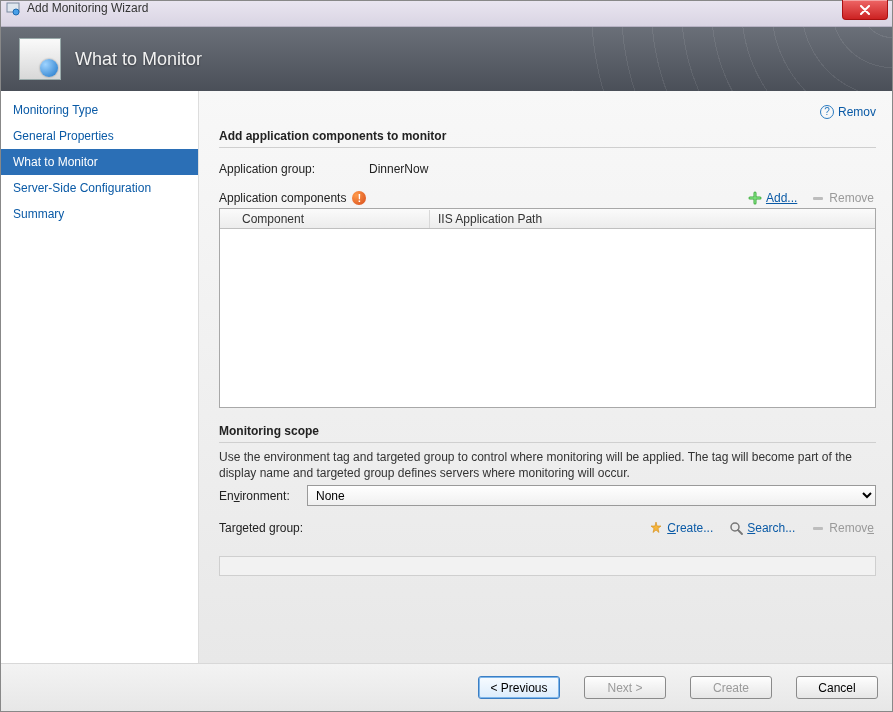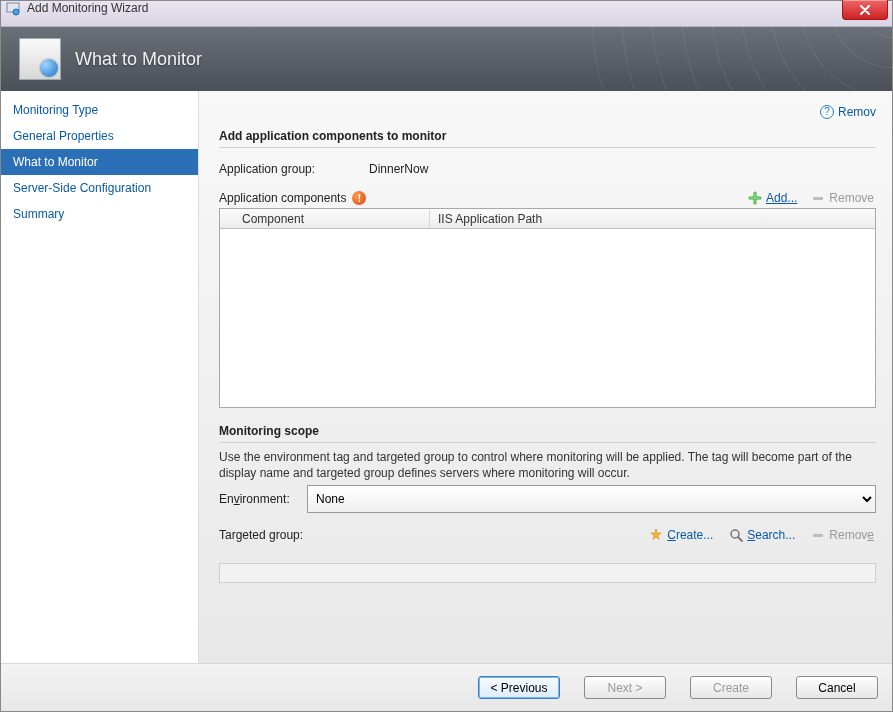--- a/index.html
+++ b/index.html
@@ -207,21 +207,21 @@
     line-height:1.35;
     margin-bottom: 4px;
   }
   .env-row {
     display:flex; align-items:center; gap:8px;
     margin-bottom: 14px;
   }
   .env-row .lbl2 { width: 80px; }
   .env-select {
     flex:1;
-    height: 28px;
+    height: 21px;
     border: 1px solid #9a9a9a;
     background: linear-gradient(#fff,#f0f0f0);
     padding: 1px 4px;
     font-family:inherit; font-size:12px;
   }
   .tg-row {
     display:flex; align-items:center;
     margin-bottom:20px;
   }
   .tg-row .lbl2 { width: 100px; }

